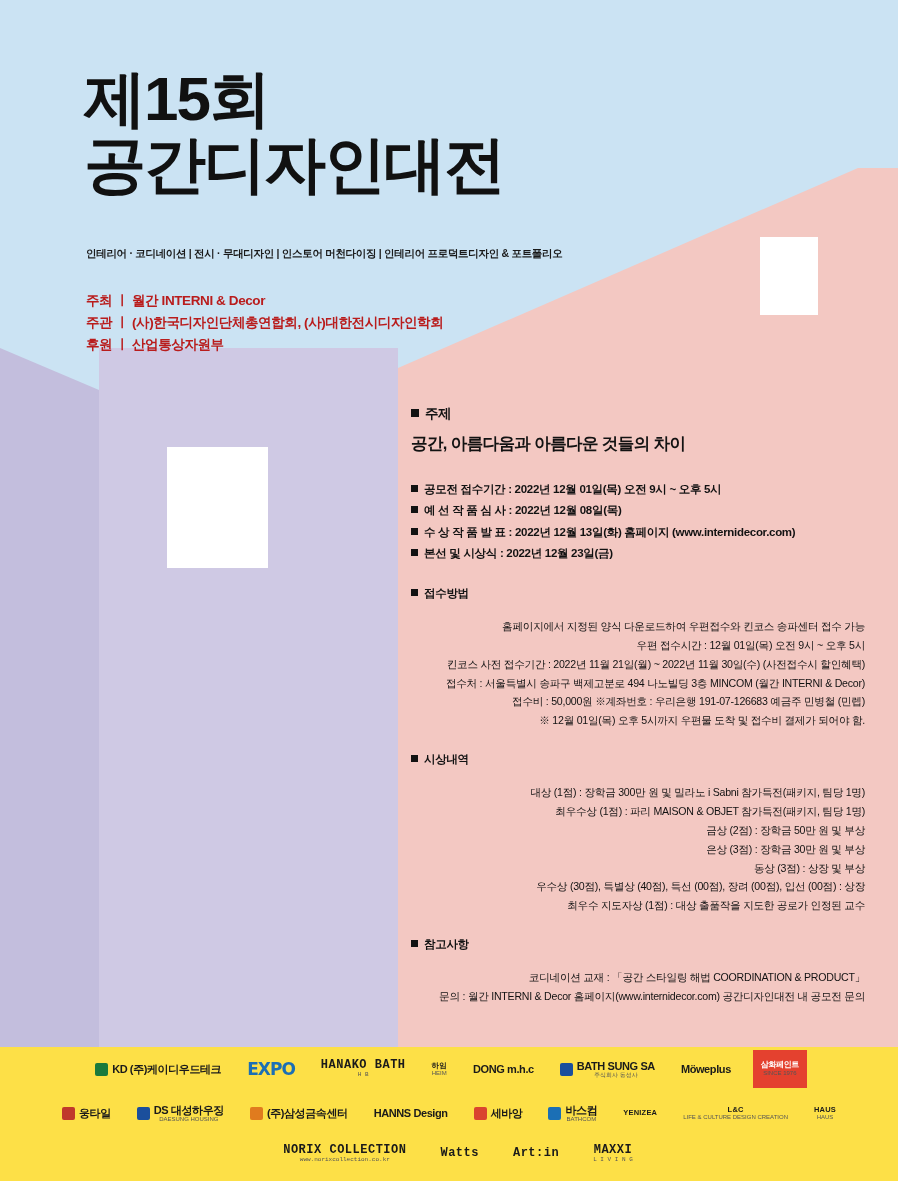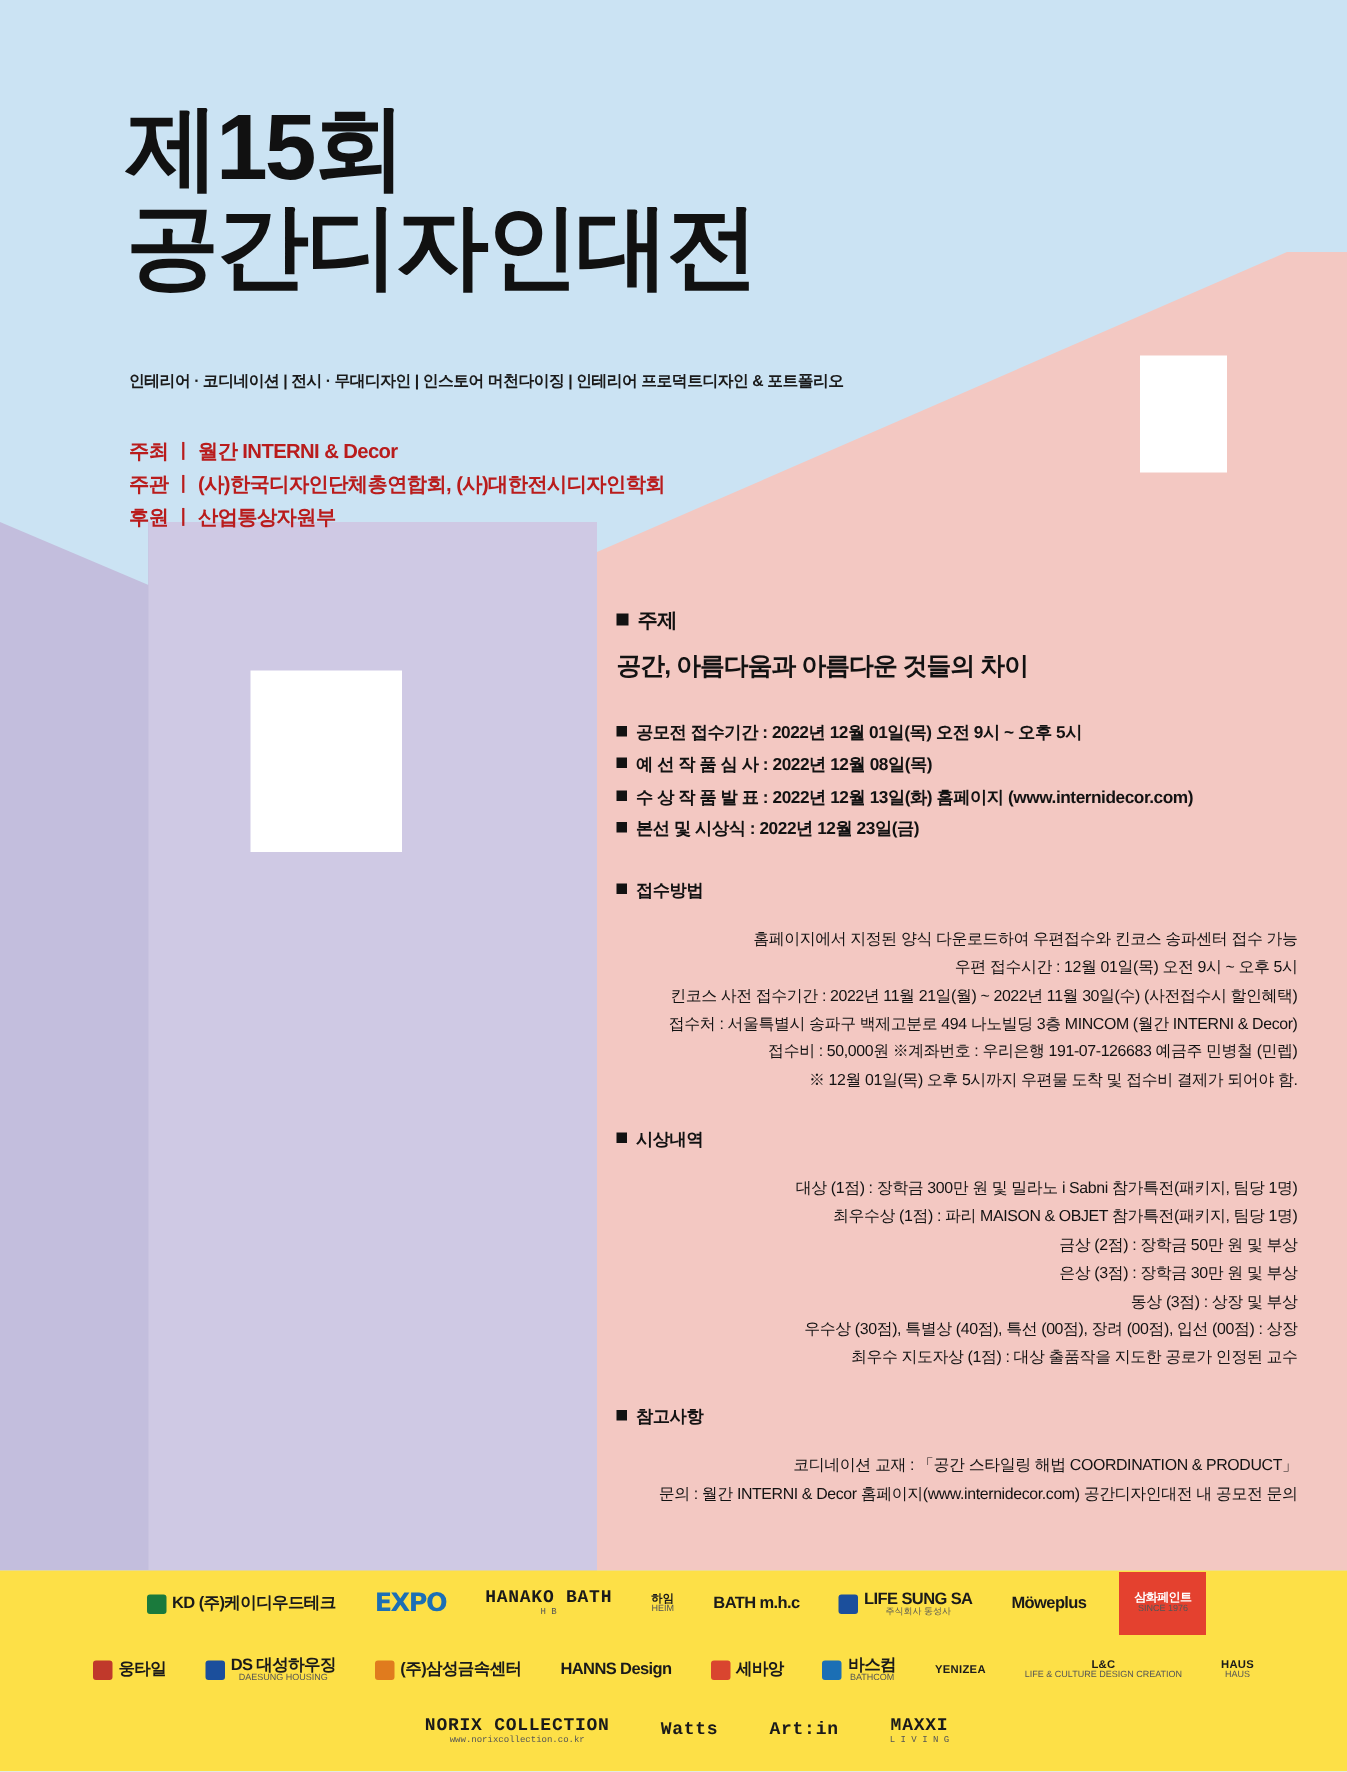--- a/index.html
+++ b/index.html
@@ -206,21 +206,21 @@
     white-space: nowrap;
   }
   .logo .mark {
     display: inline-block;
     width: 13px; height: 13px;
     margin-right: 4px;
     border-radius: 2px;
     flex: none;
   }
   .logo.boxed {
-    border: 4px solid #14532d;
+    border: 2px solid #14532d;
     padding: 2px 6px;
     font-size: 8px;
     color: #7a2b2b;
     line-height: 1.15;
     text-align: center;
     background: #e4412f;
     color: #fff;
     border-color: #e4412f;
   }
   .logo.serif {
@@ -340,27 +340,27 @@
           </span>
         </div>
         <div class="logo tiny">
           <span class="stack">
             <span>하임</span>
             <span class="sub">HEIM</span>
           </span>
         </div>
         <div class="logo">
           <span class="stack">
-            <span>BATH m.h.c</span>
+            <span>DONG m.h.c</span>
           </span>
         </div>
         <div class="logo">
           <span class="mark" style="background: rgb(27, 79, 156);"></span>
           <span class="stack">
-            <span>LIFE SUNG SA</span>
+            <span>BATH SUNG SA</span>
             <span class="sub">주식회사 동성사</span>
           </span>
         </div>
         <div class="logo">
           <span class="stack">
             <span>Möweplus</span>
           </span>
         </div>
         <div class="logo boxed">
           <span class="stack">

